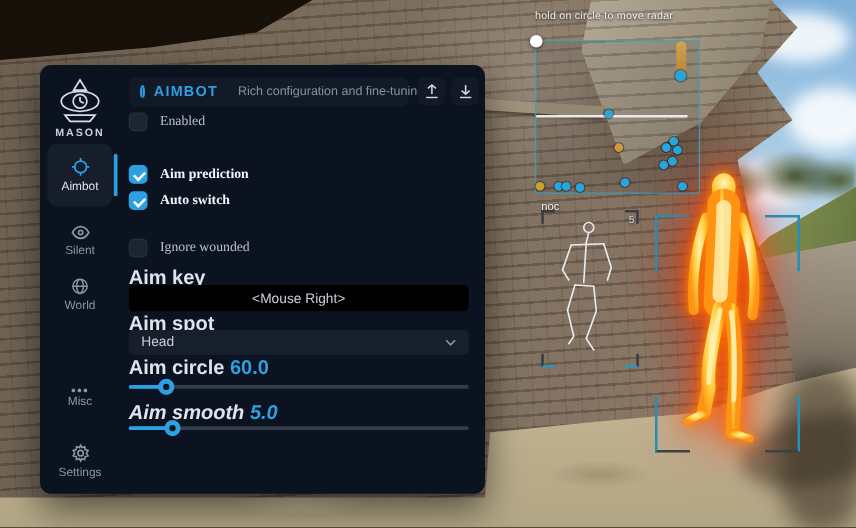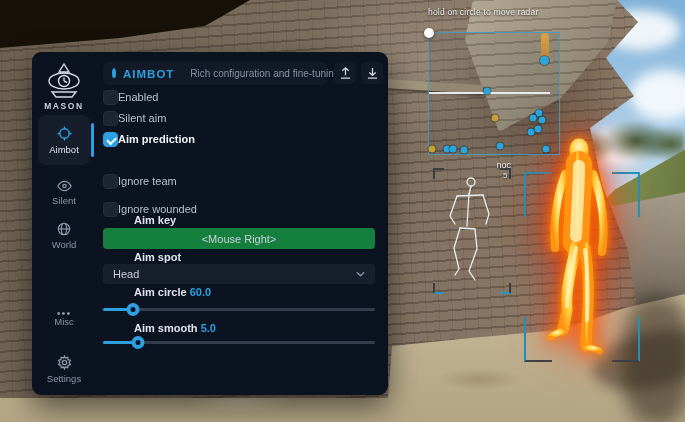--- a/index.html
+++ b/index.html
@@ -62,21 +62,21 @@
     border:1px solid rgba(62,160,198,.85); background:rgba(16,34,44,.10); z-index:2; }
   .radar-line { left:0; top:59px; width:121px; height:1.5px; background:#e9e9e9; position:absolute; }
   .radar-dot { position:absolute; width:7px; height:7px; border-radius:50%;
     transform:translate(-50%,-50%); box-shadow:0 0 0 1px rgba(0,0,0,.35); }
   .radar-zoom { left:541px; top:33px; width:8px; height:26px; border-radius:4px;
     background:linear-gradient(180deg,#d8a44a,#b9843a); z-index:3; }
   .radar-zoom-dot { left:540px; top:56px; width:9px; height:9px; border-radius:50%;
     background:#2aa4dc; box-shadow:0 0 0 1px rgba(0,0,0,.3); z-index:3; }
 
   
-  .skel-name { left:433px; top:160px; width:78px; text-align:right;
+  .skel-name { left:433px; top:160px; width:78px; text-align:left;
     font-size:9px; color:#eef0f2; text-shadow:0 1px 2px rgba(0,0,0,.8); }
   .skel-dist { left:503px; top:171px; font-size:8px; color:#dfe2e5;
     text-shadow:0 1px 2px rgba(0,0,0,.8); }
   .skel-box { left:433px; top:168px; width:78px; height:126px; }
   .scorner { position:absolute; width:11px; height:11px; border:2px solid #383d44; }
   .scorner.tl { left:0; top:0; border-right:none; border-bottom:none; }
   .scorner.tr { right:0; top:0; border-left:none; border-bottom:none; }
   .scorner.bl { left:0; bottom:0; border-right:none; border-top:none; border-bottom-color:#2b97bd; }
   .scorner.br { right:0; bottom:0; border-left:none; border-top:none; border-bottom-color:#2b97bd; }
 
@@ -117,34 +117,34 @@
   .ring { width:11px; height:11px; border:2px solid var(--accent); border-radius:50%;
     border-bottom-color:rgba(45,160,226,.35); }
   .h-title { margin-left:7px; font-size:11.5px; font-weight:bold; letter-spacing:1px; color:var(--accent); }
   .h-div { width:1px; height:12px; background:#27324a; margin:0 8px; }
   .h-sub { font-size:10px; color:#8791a3; white-space:nowrap; }
   .icon-btn { position:absolute; top:10px; width:22px; height:22px; background:#121a27;
     border-radius:5px; display:flex; align-items:center; justify-content:center; cursor:pointer; }
   .icon-btn.up { left:238px; } .icon-btn.down { left:265px; }
 
   .cb-row { position:absolute; left:7px; height:16px; display:flex; align-items:center;
-    cursor:pointer; }
+    gap:10px; cursor:pointer;font-family:Liberation Serif, serif; }
   .cb-box { width:15px; height:15px; border-radius:4px; background:#1d2532;
     border:1px solid #242e3d; position:relative; flex:none; }
   .cb-box::after { content:""; position:absolute; left:3px; top:4px; width:7px; height:3.5px;
     border-left:2px solid #fff; border-bottom:2px solid #fff; transform:rotate(-45deg); opacity:0; }
   .cb-row.checked .cb-box { background:var(--accent); border-color:var(--accent); }
   .cb-row.checked .cb-box::after { opacity:1; }
   .cb-label { font-size:11px; color:#b9c1cd; }
   .cb-row.checked .cb-label { color:#f2f5f9; font-weight:bold; }
 
-  .field-label { position:absolute; left:7px; font-size:11px; font-weight:bold; color:#dfe4ec;margin-left:31px; }
+  .field-label { position:absolute; left:7px; font-size:16px; font-weight:bold; color:#dfe4ec; }
   .val { color:var(--accent); font-weight:bold; }
   .key-btn { position:absolute; left:7px; top:176px; width:272px; height:21px;
-    background:#15803d; border-radius:4px; color:#c9cfda; font-size:11px;
+    background:#000000; border-radius:4px; color:#c9cfda; font-size:11px;
     display:flex; align-items:center; justify-content:center; cursor:pointer; }
   .select { position:absolute; left:7px; top:212px; width:272px; height:20px;
     background:#171f2d; border-radius:4px; color:#c9cfda; font-size:11px;
     display:flex; align-items:center; padding:0 10px; justify-content:space-between; cursor:pointer; }
   .chev { color:#8a93a5; line-height:0; }
 
   .slider { position:absolute; left:7px; width:272px; height:14px; cursor:pointer; }
   .track { position:absolute; left:0; top:6px; width:100%; height:3px; border-radius:2px; background:#333c4a; }
   .fill { position:absolute; left:0; top:6px; height:3px; border-radius:2px; background:var(--accent); width:var(--p); }
   .thumb { position:absolute; top:1px; left:var(--p); transform:translateX(-50%); width:13px; height:13px;
@@ -317,33 +317,29 @@
       <div class="icon-btn down">
         <svg width="11" height="12" viewBox="0 0 12 13" fill="none" stroke="#cfd6e0" stroke-width="1.4">
           <path d="M6,1 V9 M2.5,6 L6,9 L9.5,6 M1,12 H11"></path>
         </svg>
       </div>
 
       <div class="cb-row" style="top:37px;">
         <span class="cb-box"></span>
         <span class="cb-label">Enabled</span>
       </div>
-      <div class="cb-row" style="top:58px;">
-        <span class="cb-box"></span>
-        <span class="cb-label">Silent aim</span>
-      </div>
       <div class="cb-row checked" style="top:79px;">
         <span class="cb-box"></span>
         <span class="cb-label">Aim prediction</span>
       </div>
-      <div class="cb-row" style="top:121px;">
+      <div class="cb-row checked" style="top:100px;">
         <span class="cb-box"></span>
-        <span class="cb-label">Ignore team</span>
-      </div>
-      <div class="cb-row" style="top:149px;justify-content:flex-end;">
+        <span class="cb-label">Auto switch</span>
+      </div>
+      <div class="cb-row" style="top:138px;justify-content:flex-end;">
         <span class="cb-box"></span>
         <span class="cb-label">Ignore wounded</span>
       </div>
 
       <div class="field-label" style="top:162px;">Aim key</div>
       <div class="key-btn">&lt;Mouse Right&gt;</div>
 
       <div class="field-label" style="top:199px;">Aim spot</div>
       <div class="select">
         <span>Head</span>
@@ -357,21 +353,21 @@
       <div class="field-label" style="top:234px;">
         <span>Aim circle</span>
         <span class="val">60.0</span>
       </div>
       <div class="slider" style="top: 250px; --p: 11%;">
         <div class="track"></div>
         <div class="fill"></div>
         <div class="thumb"></div>
       </div>
 
-      <div class="field-label" style="top:270px;">
+      <div class="field-label" style="top:270px;font-style:italic;">
         <span>Aim smooth</span>
         <span class="val">5.0</span>
       </div>
       <div class="slider" style="top: 283px; --p: 13%;">
         <div class="track"></div>
         <div class="fill"></div>
         <div class="thumb"></div>
       </div>
     </div>
   </div>

